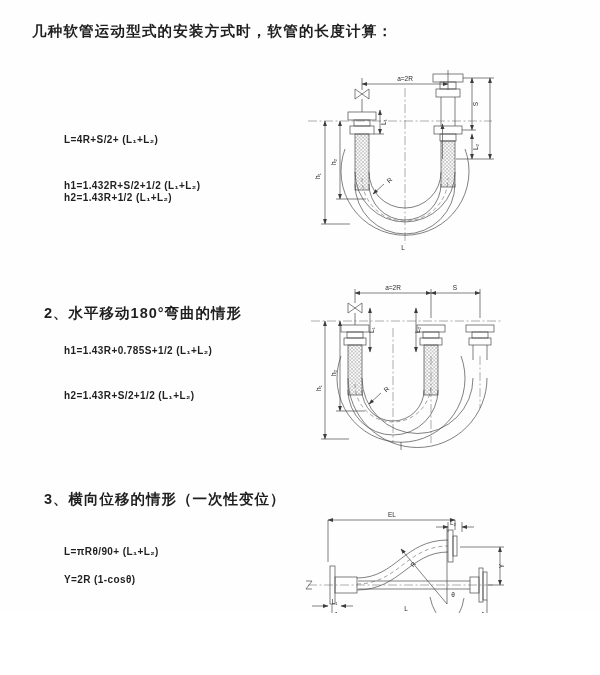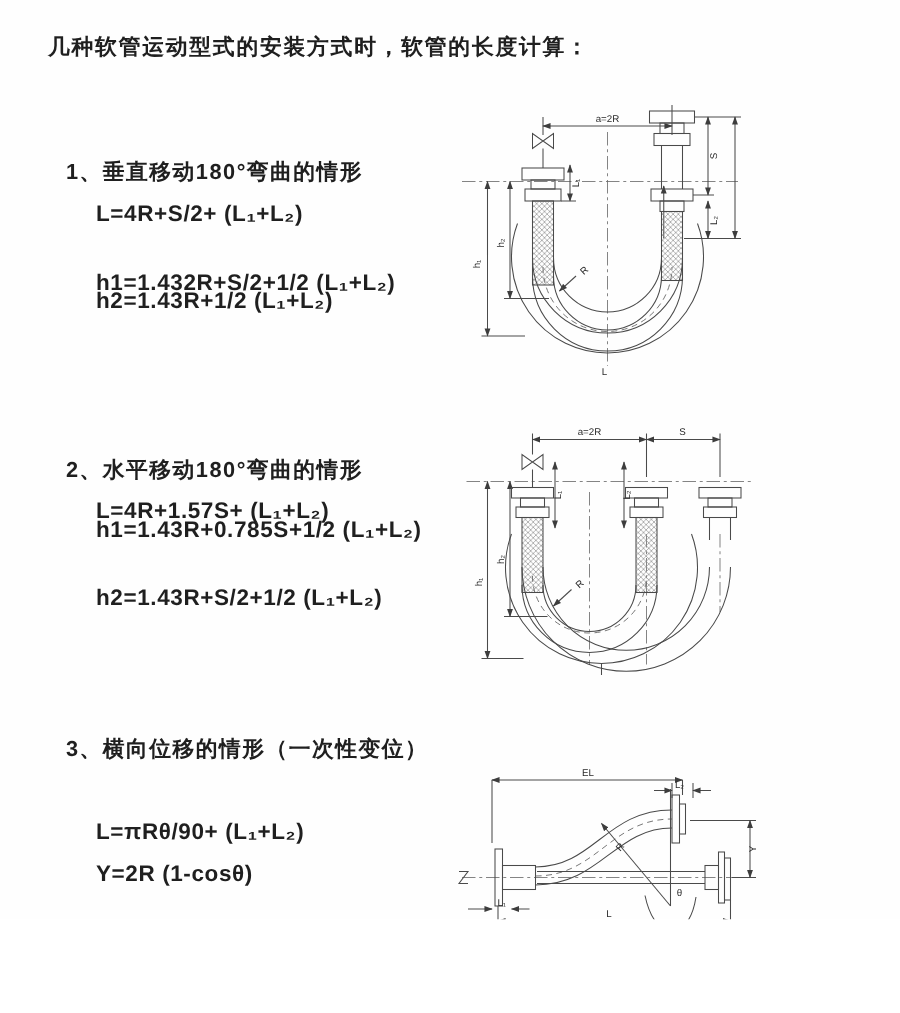--- a/index.html
+++ b/index.html
@@ -1,21 +1,21 @@
 <!DOCTYPE html>
 <html><head>
 <meta charset="utf-8">
 <style>
   html,body{margin:0;padding:0;background:#ffffff;}
   .page{position:relative;width:600px;height:613px;background:#fefefe;overflow:hidden;
         font-family:"Liberation Sans",sans-serif;color:#1f1f1f;}
   .t{position:absolute;white-space:nowrap;font-weight:600;}
   .title{left:32px;top:22px;font-size:14.5px;letter-spacing:1.2px;}
   .head{font-size:14.5px;letter-spacing:1px;}
-  .formula{font-size:15px;letter-spacing:.4px;}
+  .formula{font-size:10px;letter-spacing:.4px;}
   .dia{position:absolute;}
   svg .ln{stroke:#4a4a4a;stroke-width:.7;fill:none;}
   svg .cl{stroke:#6a6a6a;stroke-width:.55;fill:none;stroke-dasharray:9 2.5 2 2.5;}
   svg .dash{stroke:#5a5a5a;stroke-width:.55;fill:none;stroke-dasharray:4 3;}
   svg text{fill:#2a2a2a;font-family:"Liberation Sans",sans-serif;font-size:6.5px;}
 </style>
 </head>
 <body>
 
 <div class="page">
@@ -26,27 +26,25 @@
         <path d="M0,1.5 L10,5 L0,8.5 z" fill="#3d3d3d"></path>
       </marker>
       <pattern id="hat" width="3.5" height="3.5" patternUnits="userSpaceOnUse">
         <path d="M0,3.5 L3.5,0 M0,0 L3.5,3.5" stroke="#909090" stroke-width="0.45" fill="none"></path>
       </pattern>
     </defs>
   </svg>
 
   <div class="t title">几种软管运动型式的安装方式时，软管的长度计算：</div>
 
-  <div class="t head" style="left:44px;top:105px">1、垂直移动180°弯曲的情形</div>
   <div class="t formula" style="left:64px;top:134px">L=4R+S/2+ (L₁+L₂)</div>
   <div class="t formula" style="left:64px;top:180px">h1=1.432R+S/2+1/2 (L₁+L₂)</div>
   <div class="t formula" style="left:64px;top:192px">h2=1.43R+1/2 (L₁+L₂)</div>
 
   <div class="t head" style="left:44px;top:304px">2、水平移动180°弯曲的情形</div>
-  <div class="t formula" style="left:64px;top:332px">L=4R+1.57S+ (L₁+L₂)</div>
   <div class="t formula" style="left:64px;top:345px">h1=1.43R+0.785S+1/2 (L₁+L₂)</div>
   <div class="t formula" style="left:64px;top:390px">h2=1.43R+S/2+1/2 (L₁+L₂)</div>
 
   <div class="t head" style="left:44px;top:490px">3、横向位移的情形（一次性变位）</div>
   <div class="t formula" style="left:64px;top:546px">L=πRθ/90+ (L₁+L₂)</div>
   <div class="t formula" style="left:64px;top:574px">Y=2R (1-cosθ)</div>
 
   <svg class="dia" style="left:300px;top:64px" width="235" height="200" viewBox="0 0 235 200">
     <g class="cl">
       <line x1="8" y1="57" x2="192" y2="57"></line>

